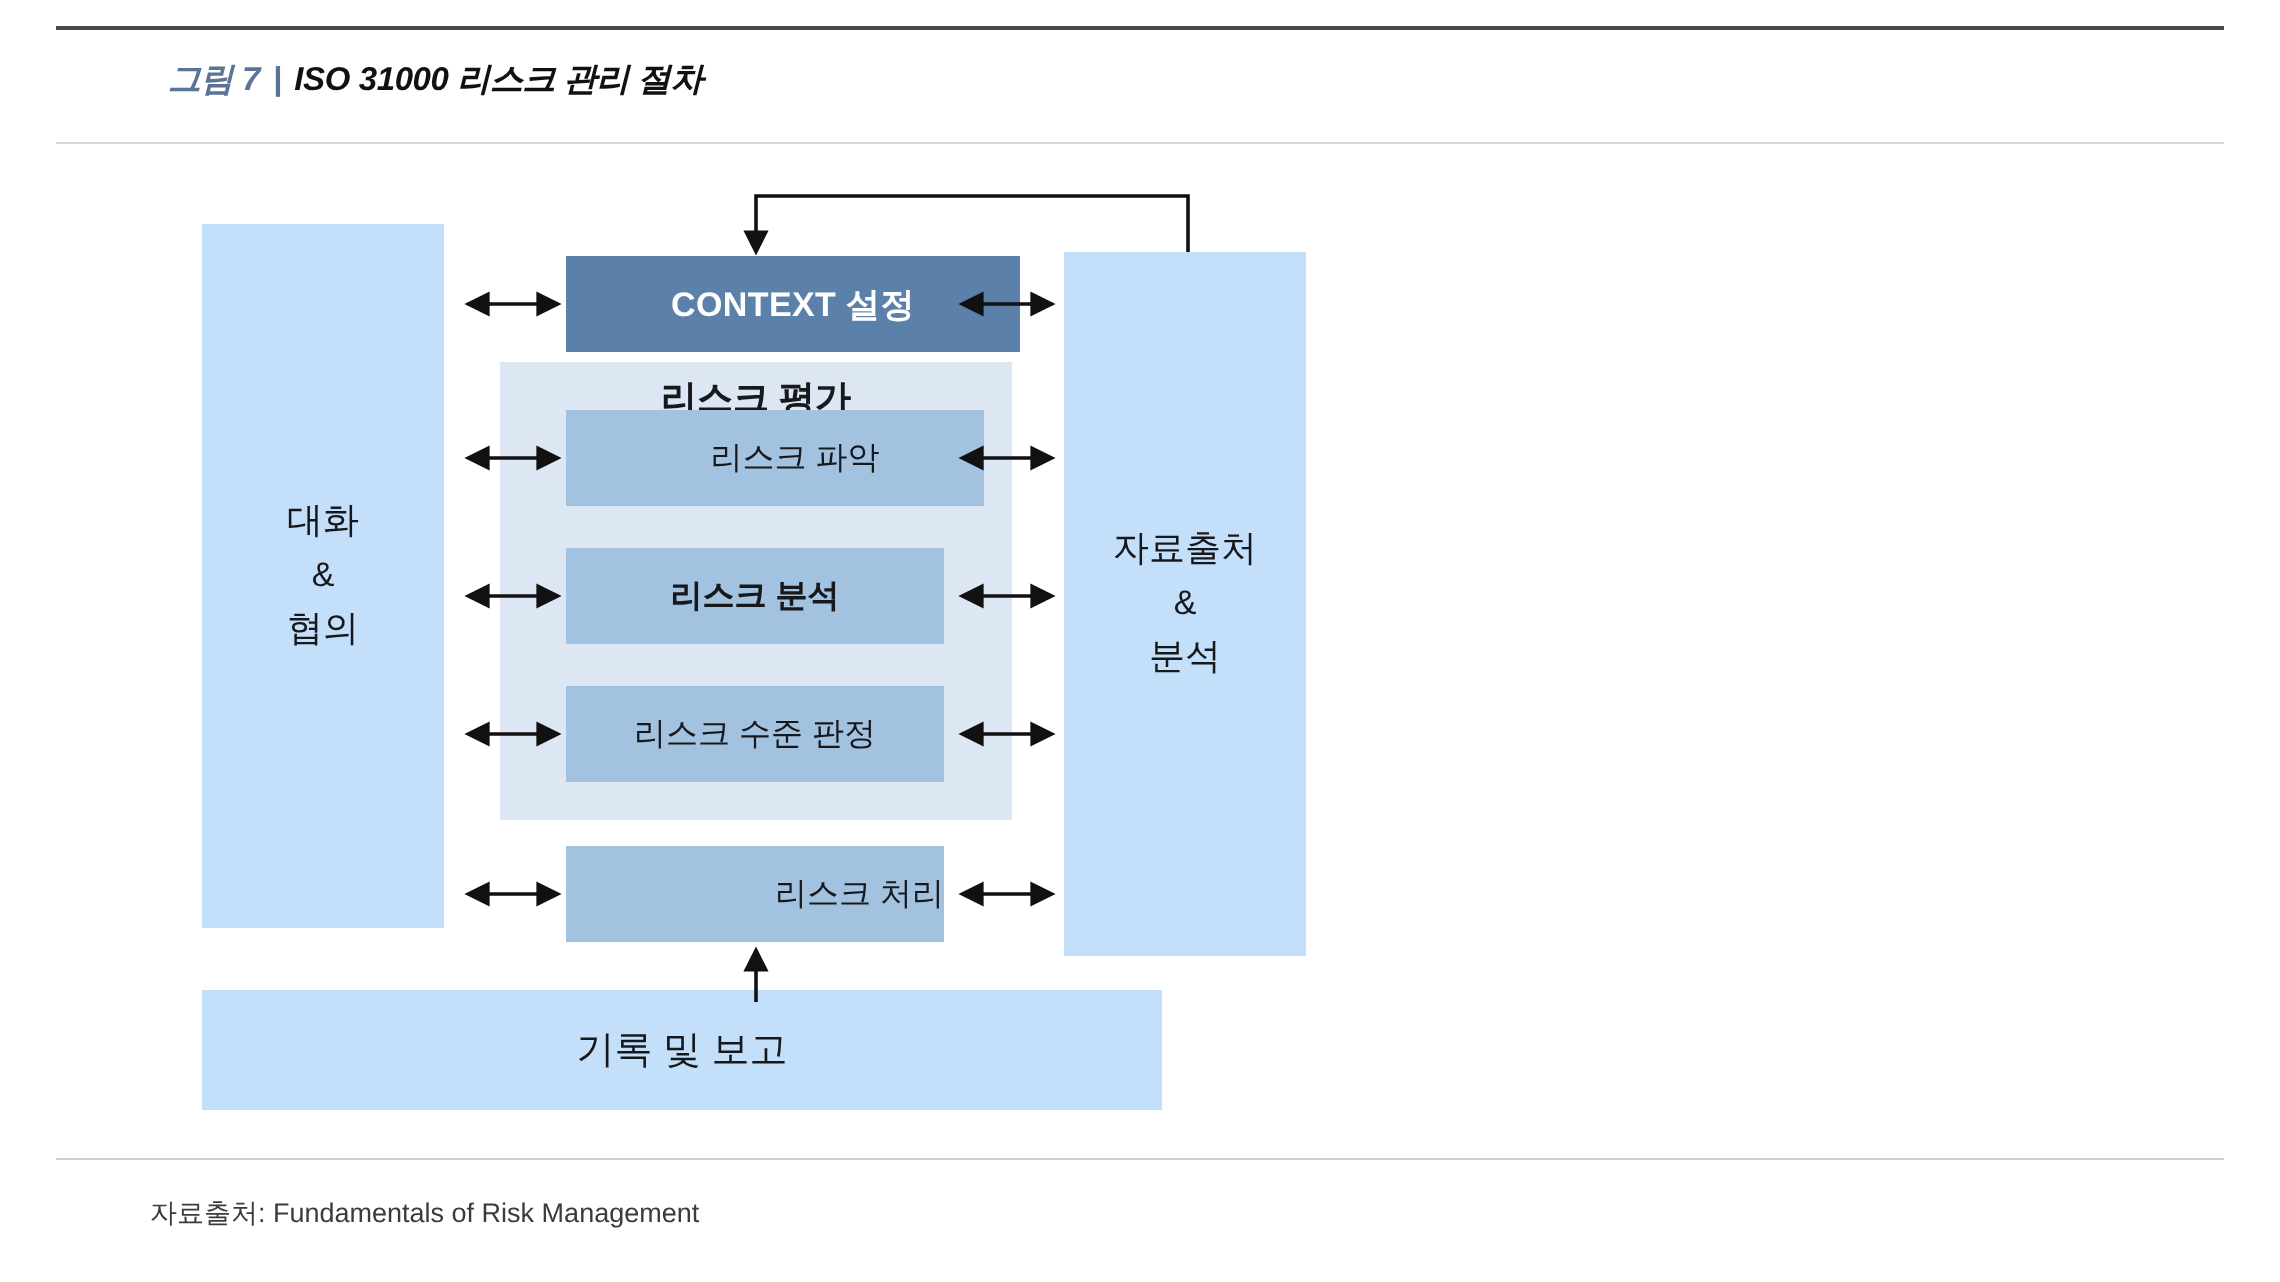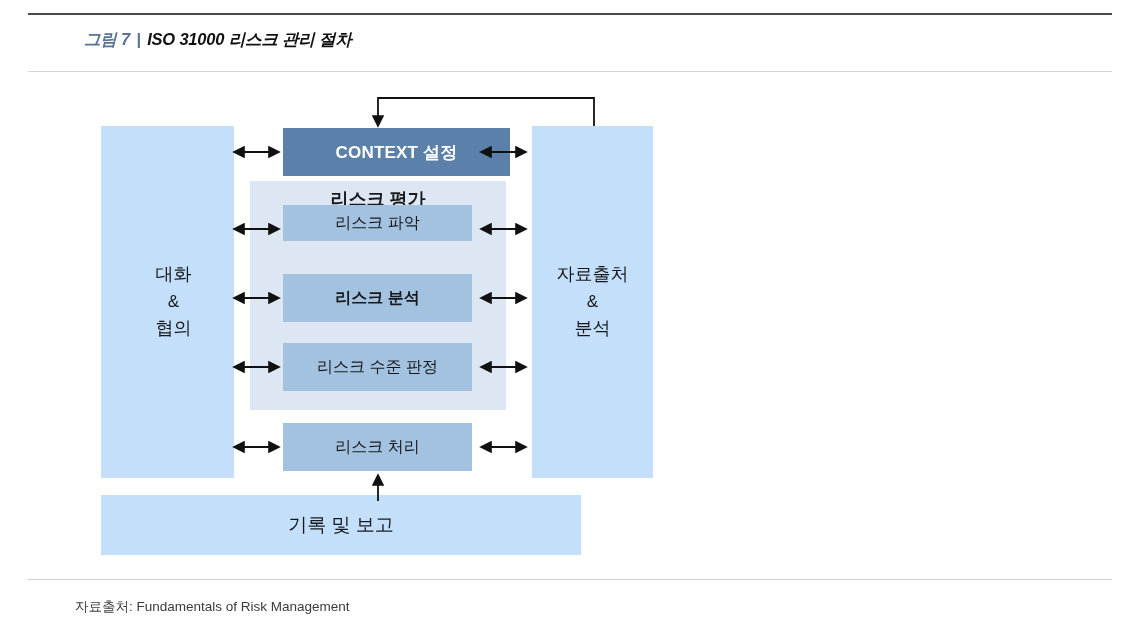--- a/index.html
+++ b/index.html
@@ -88,21 +88,21 @@
     flex-direction: column;
     align-items: center;
     justify-content: center;
     font-size: 18px;
     color: #16181c;
     line-height: 1.55;
     text-align: center;
   }
   .side-panel .amp { font-size: 17px; }
 
-  #panel-left  { left: 101px; top: 126px; width: 121px; height: 352px; padding-left: 12px; }
+  #panel-left  { left: 101px; top: 112px; width: 121px; height: 352px; }
   #panel-right { left: 532px; top: 126px; width: 121px; height: 352px; }
 
   .context-box {
     position: absolute;
     left: 283px;
     top: 128px;
     width: 227px;
     height: 48px;
     background: #5b81ab;
     display: flex;
@@ -135,24 +135,24 @@
 
   .step-box {
     position: absolute;
     background: #a3c2e0;
     display: flex;
     align-items: center;
     justify-content: center;
     font-size: 16px;
     color: #16181c;
   }
-  #step-identify { left: 283px; top: 205px;  width: 189px; height: 36px; }
+  #step-identify { left: 283px; top: 205px;  width: 189px; height: 48px; padding-left: 20px; }
   #step-analyze  { left: 283px; top: 274px;  width: 189px; height: 48px; font-weight: bold; }
   #step-evaluate { left: 283px; top: 343px;  width: 189px; height: 48px; }
-  #step-treat    { left: 283px; top: 423px;  width: 189px; height: 48px; }
+  #step-treat    { left: 283px; top: 423px;  width: 189px; height: 48px; justify-content: flex-end; }
 
   .record-bar {
     position: absolute;
     left: 101px;
     top: 495px;
     width: 480px;
     height: 60px;
     background: #c3dffa;
     display: flex;
     align-items: center;

